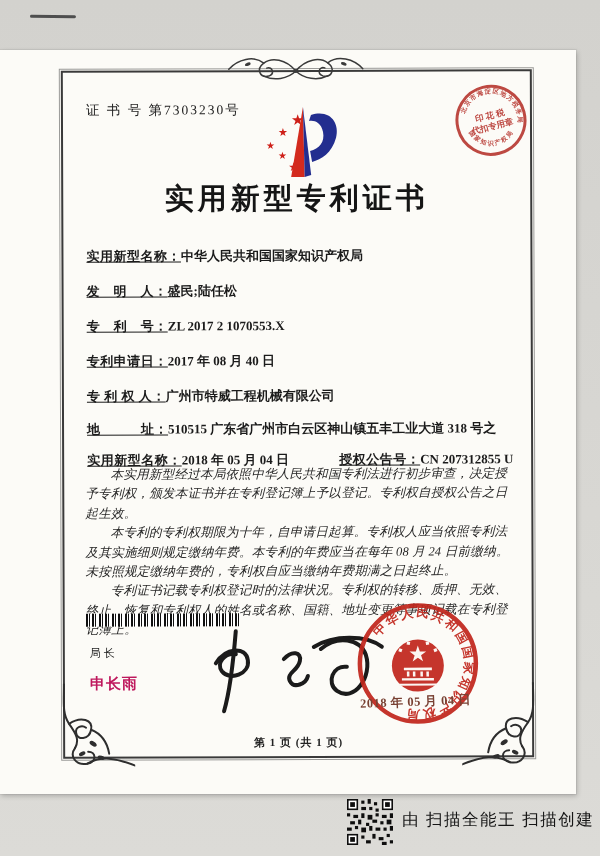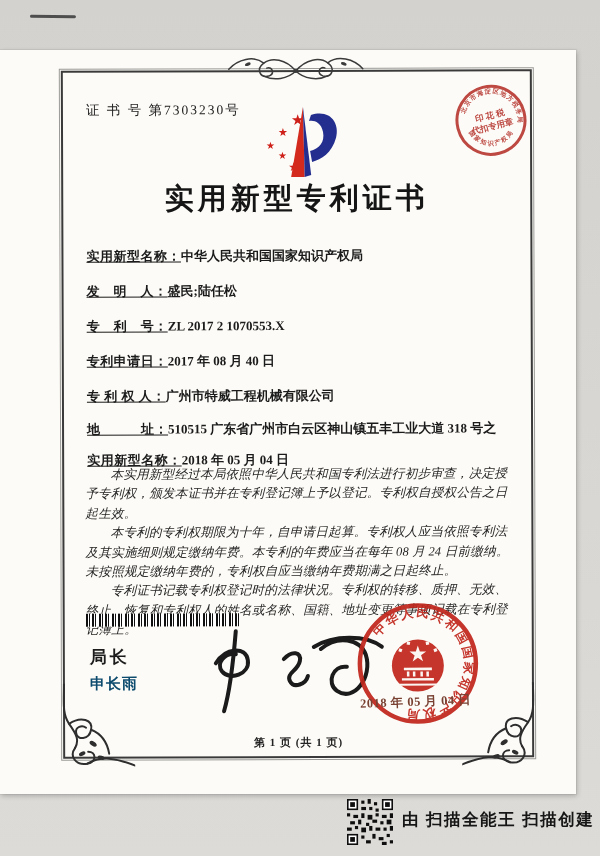--- a/index.html
+++ b/index.html
@@ -33,32 +33,32 @@
   .grant-no-pair{position:absolute;left:252px;top:0;}
   .body-text{position:absolute;left:24px;top:396px;width:424px;color:#272727;}
   .body-text p{
     margin:0;text-indent:2em;font-size:12.6px;line-height:19.4px;
     font-style:italic;font-weight:500;letter-spacing:.2px;
   }
   .barcode{
     position:absolute;left:24px;top:544px;width:154px;height:13px;
     background:repeating-linear-gradient(to right,#101010 0 2px,#fff 2px 3px,#101010 3px 4px,#fff 4px 6px,#101010 6px 8px,#fff 8px 9px,#101010 9px 10px,#fff 10px 13px);
   }
-  .director-title{position:absolute;left:28px;top:576px;font-size:17px;font-weight:bold;color:#1c1c1c;letter-spacing:3px;}
-  .director-name{position:absolute;left:28px;top:605px;font-size:15px;font-weight:bold;color:#0c4a6e;letter-spacing:1px;}
+  .director-title{position:absolute;left:28px;top:576px;font-size:11px;font-weight:normal;color:#1c1c1c;letter-spacing:3px;}
+  .director-name{position:absolute;left:28px;top:605px;font-size:15px;font-weight:bold;color:#be185d;letter-spacing:1px;}
   .signature{position:absolute;left:124px;top:552px;width:215px;height:100px;}
   .office-seal{position:absolute;left:290px;top:531px;width:133px;height:133px;opacity:.93;}
   .tax-seal{position:absolute;left:391px;top:12px;width:80px;height:80px;opacity:.88;transform:rotate(-14deg);}
   .page-footer{position:absolute;left:0;top:666px;width:100%;text-align:center;font-size:11px;color:#222;letter-spacing:1px;font-weight:bold;}
   .orn-top{position:absolute;left:166px;top:-13px;width:141px;height:27px;}
   .orn-bl{position:absolute;left:-13px;top:614px;width:86px;height:86px;}
   .orn-br{position:absolute;left:400px;top:614px;width:86px;height:86px;transform:scaleX(-1);}
   .qr{position:absolute;left:347px;top:799px;width:46px;height:46px;}
   .scan-credit{
-    position:absolute;left:402px;top:809px;font-size:16.5px;font-weight:700;color:#161616;
+    position:absolute;left:402px;top:809px;font-size:16.5px;font-weight:400;color:#161616;
     font-family:"Liberation Sans","DejaVu Sans",sans-serif;letter-spacing:1.5px;white-space:nowrap;
   }
 </style>
 </head>
 <body>
 
 <div class="page"></div>
 <div class="scan-dash"></div>
 
 <div class="frame">
@@ -159,20 +159,23 @@
     </div>
     <div class="frow" style="top:140px">
       <span class="lbl">专 利 权 人：</span><span>广州市特威工程机械有限公司</span>
     </div>
     <div class="frow" style="top:173px">
       <span class="lbl">地　　　址：</span><span>510515 广东省广州市白云区神山镇五丰工业大道 318 号之</span>
       <span class="addr2">一</span>
     </div>
     <div class="frow" style="top:204px;width:430px">
       <span class="lbl">实用新型名称：</span><span>2018 年 05 月 04 日</span>
+      <span class="grant-no-pair">
+        <span class="lbl">授权公告号：</span><span>CN 207312855 U</span>
+      </span>
     </div>
   </div>
 
   <div class="body-text">
     <p>本实用新型经过本局依照中华人民共和国专利法进行初步审查，决定授予专利权，颁发本证书并在专利登记簿上予以登记。专利权自授权公告之日起生效。</p>
     <p>本专利的专利权期限为十年，自申请日起算。专利权人应当依照专利法及其实施细则规定缴纳年费。本专利的年费应当在每年 08 月 24 日前缴纳。未按照规定缴纳年费的，专利权自应当缴纳年费期满之日起终止。</p>
     <p>专利证书记载专利权登记时的法律状况。专利权的转移、质押、无效、终止、恢复和专利权人的姓名或名称、国籍、地址变更等事项记载在专利登记簿上。</p>
   </div>
 
   <div class="barcode"></div>

